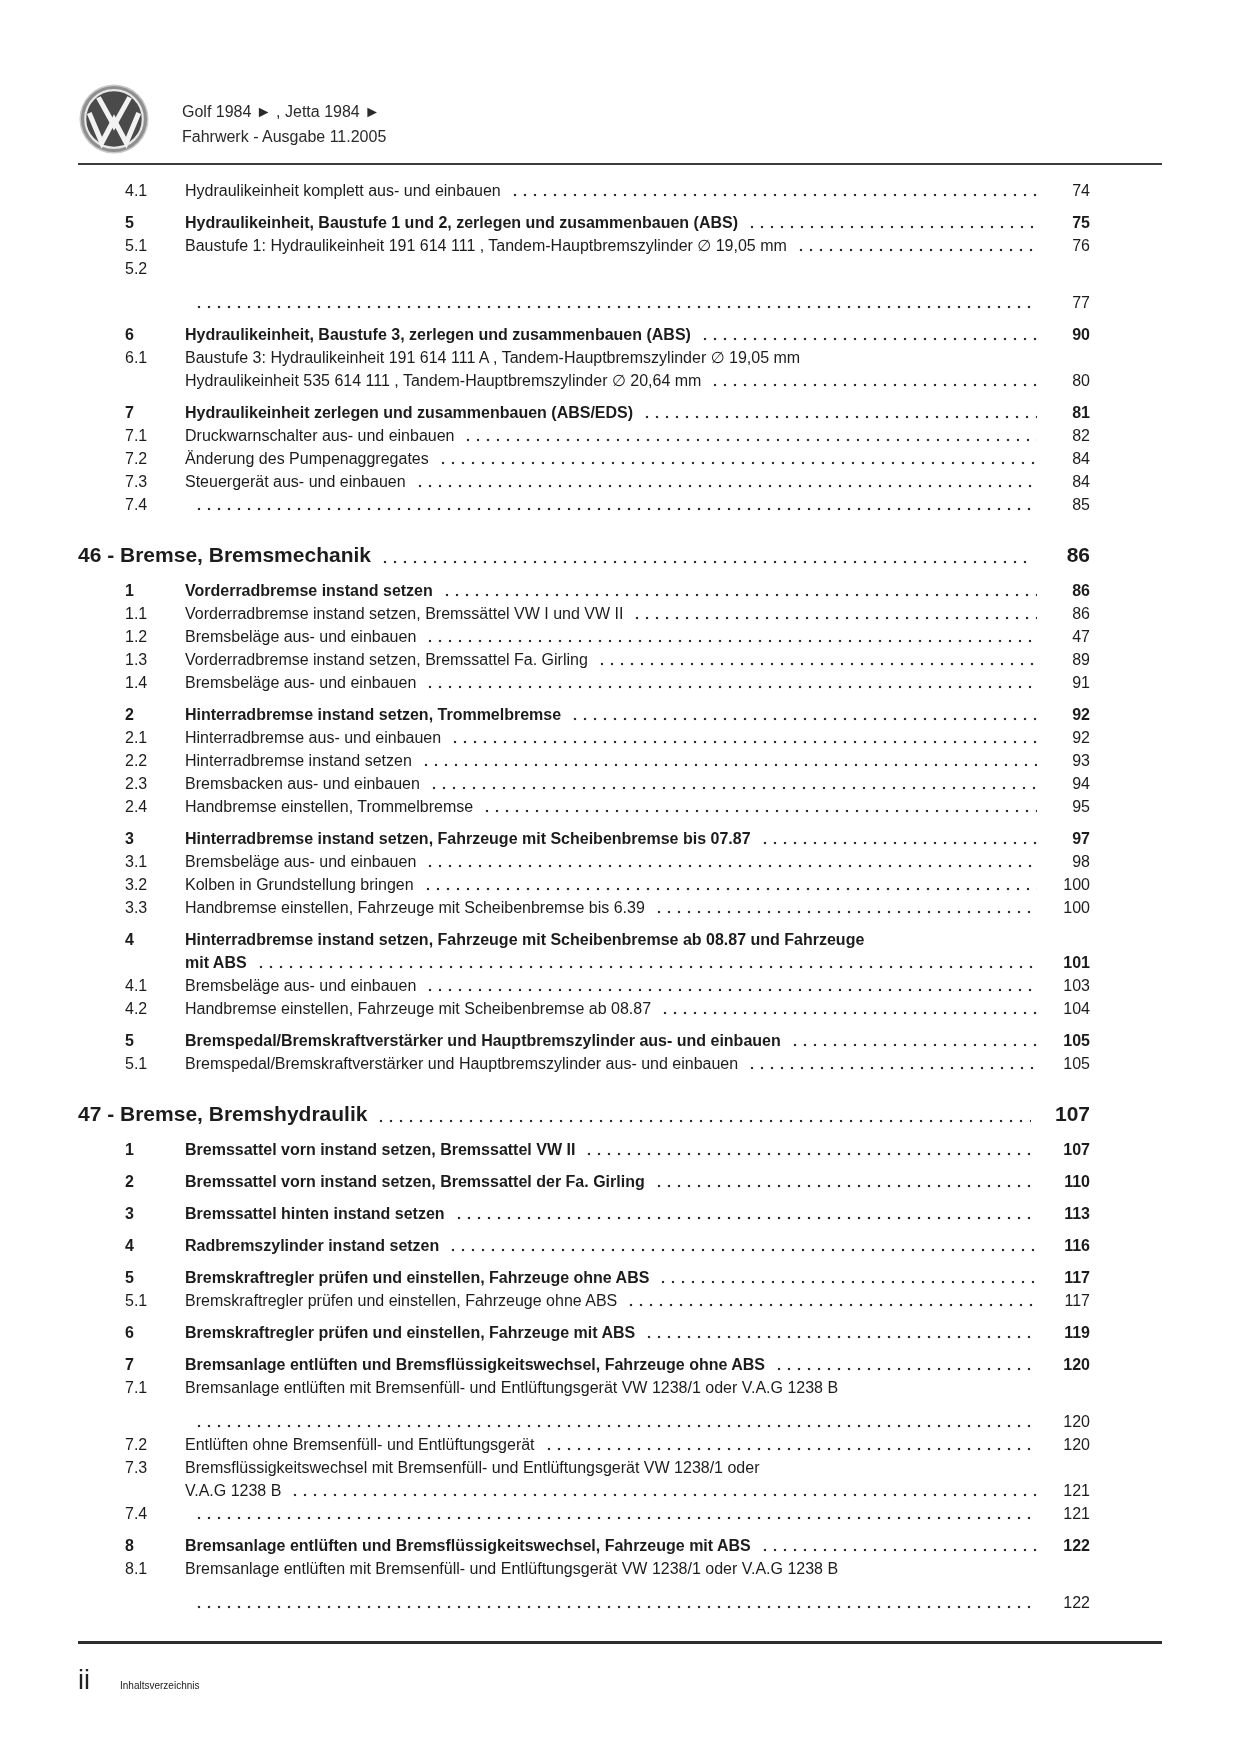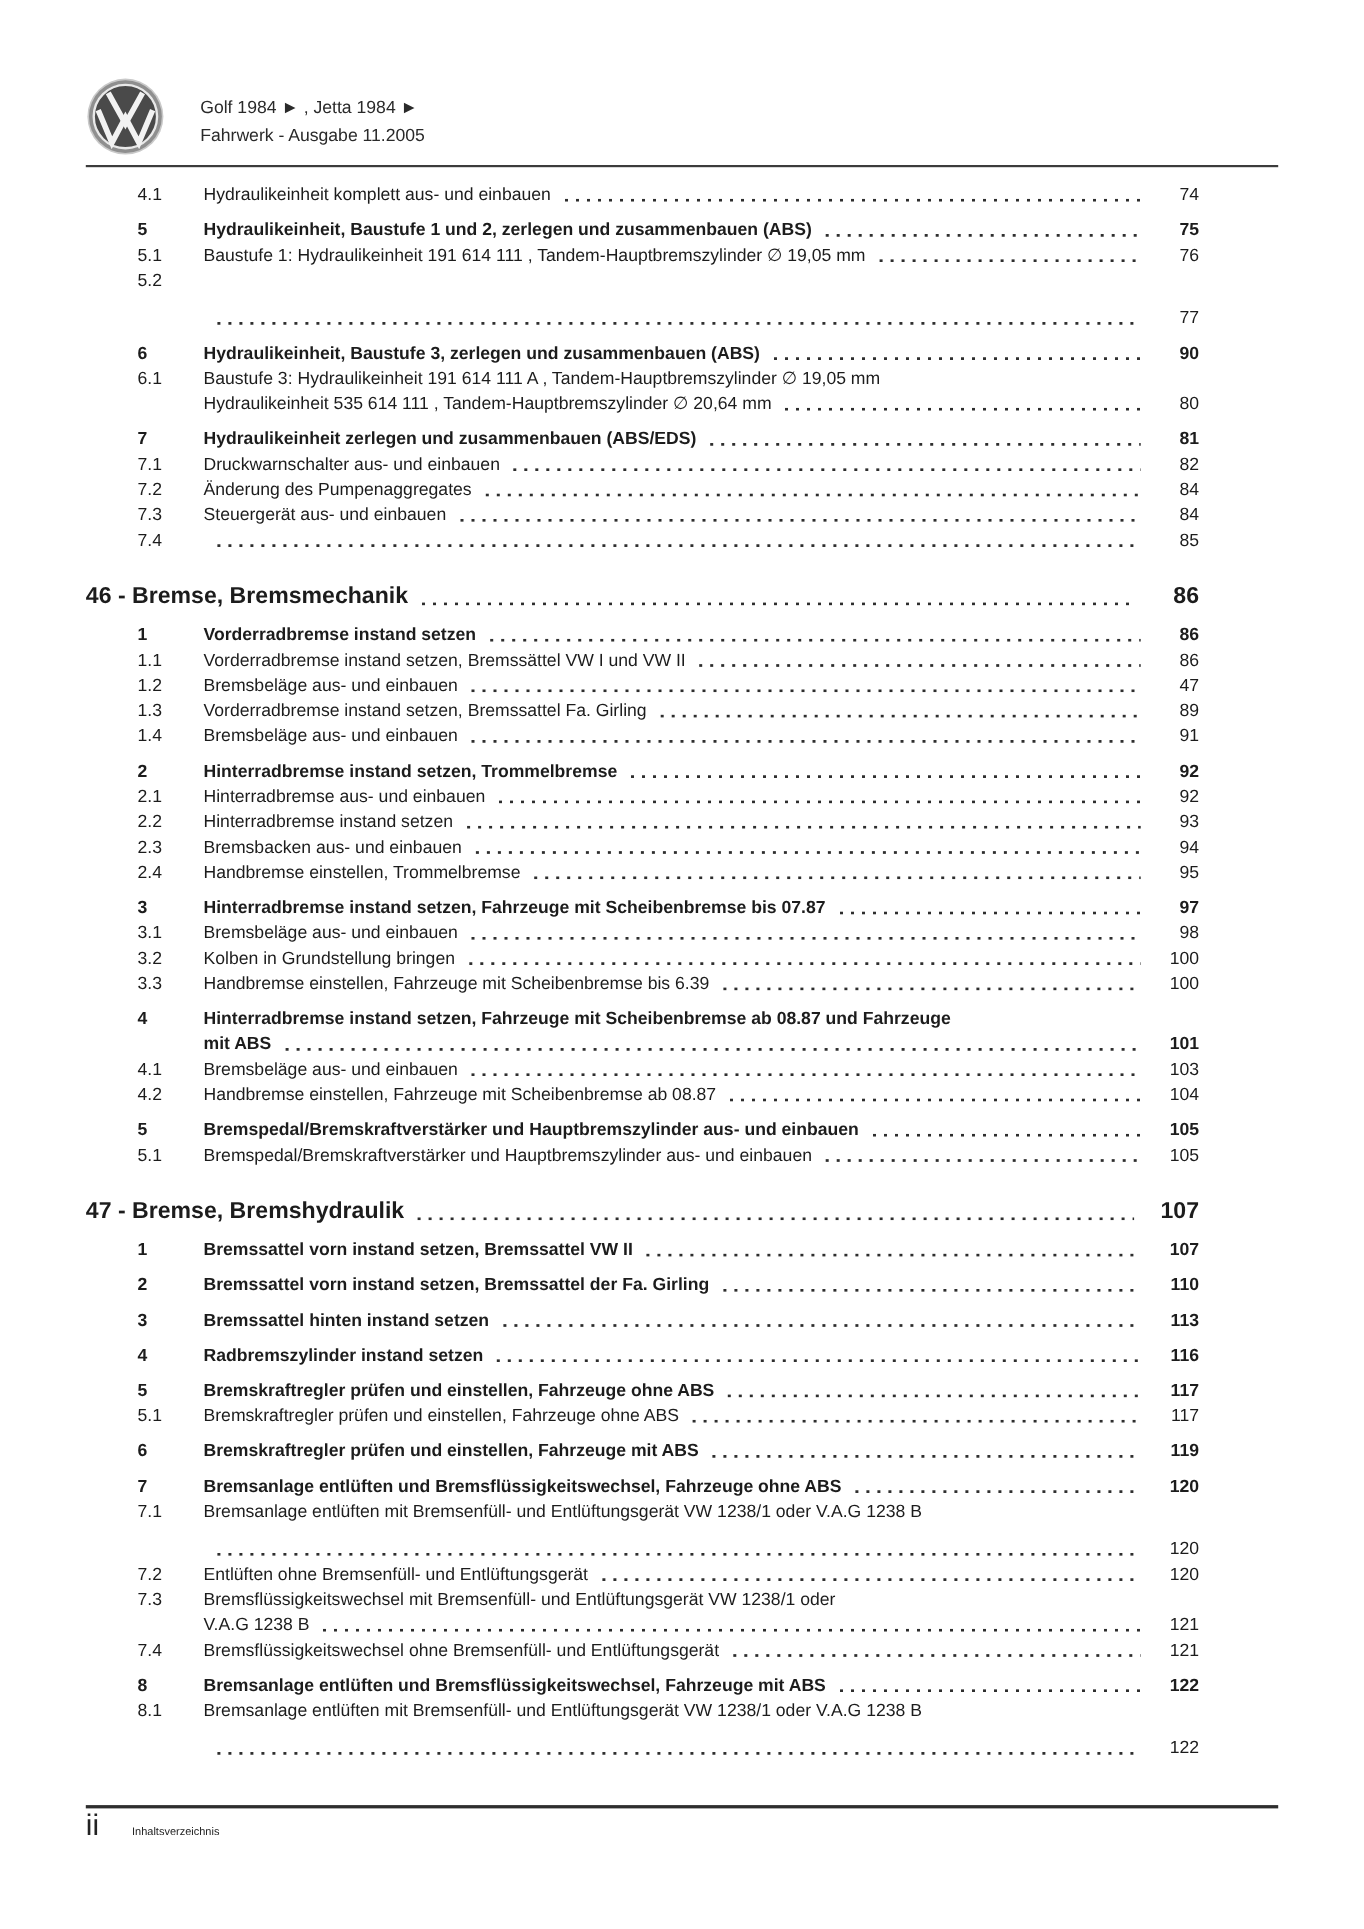--- a/index.html
+++ b/index.html
@@ -5,21 +5,21 @@
   html, body { margin: 0; padding: 0; background: #ffffff; }
   .page {
     position: relative;
     width: 1240px;
     height: 1754px;
     background: #ffffff;
     font-family: "Liberation Sans", sans-serif;
     color: #1c1c1c;
     overflow: hidden;
   }
-  .content { position: absolute; left: 78px; top: 0; width: 1084px; }
+  .content { position: absolute; left: 78px; top: 13px; width: 1084px; }
 
   
   .header { display: flex; align-items: flex-start; margin-top: 70px; height: 74px; }
   .logo { width: 72px; height: 72px; flex: 0 0 72px; }
   .header-text { margin-left: 32px; padding-top: 16px; font-size: 16px; line-height: 25px; color: #2a2a2a; }
   .header-rule { margin-top: 6px; border-top: 2px solid #3c3c3c; height: 0; }
 
   
   .toc { padding: 14px 72px 0 0; font-size: 16px; }
   .toc-row { display: flex; align-items: baseline; line-height: 23px; padding-left: 47px; }
@@ -45,21 +45,21 @@
     font-weight: 700; font-size: 21px; line-height: 30px;
     margin-top: 24px; margin-bottom: 7px;
   }
   .toc-chapter .leader { height: 18px; background-position: left 2px bottom 6px; }
   .toc-chapter .page-num { flex: 0 0 52px; }
 
   
   .footer {
     position: absolute; left: 78px; width: 1084px; top: 1641px;
     border-top: 3px solid #2e2e2e;
-    padding-top: 2px;
+    padding-top: 23px;
     display: flex; align-items: baseline;
   }
   .footer-roman { font-size: 27px; line-height: 27px; color: #222; }
   .footer-label { margin-left: 30px; font-size: 10px; color: #222; }
 </style>
 </head>
 <body>
 
 <div class="page">
   <div class="content">
@@ -348,21 +348,20 @@
           <span class="title">Bremsflüssigkeitswechsel mit Bremsenfüll- und Entlüftungsgerät VW 1238/1 oder</span>
         </div>
         <div class="toc-row cont">
           <span class="num"></span>
           <span class="title">V.A.G 1238 B</span>
           <span class="leader"></span>
           <span class="page-num">121</span>
         </div>
         <div class="toc-row">
           <span class="num">7.4</span>
-          <span class="title">Bremsflüssigkeitswechsel ohne Bremsenfüll- und Entlüftungsgerät</span>
           <span class="leader"></span>
           <span class="page-num">121</span>
         </div>
         <div class="toc-row bold">
           <span class="num">8</span>
           <span class="title">Bremsanlage entlüften und Bremsflüssigkeitswechsel, Fahrzeuge mit ABS</span>
           <span class="leader"></span>
           <span class="page-num">122</span>
         </div>
         <div class="toc-row">

